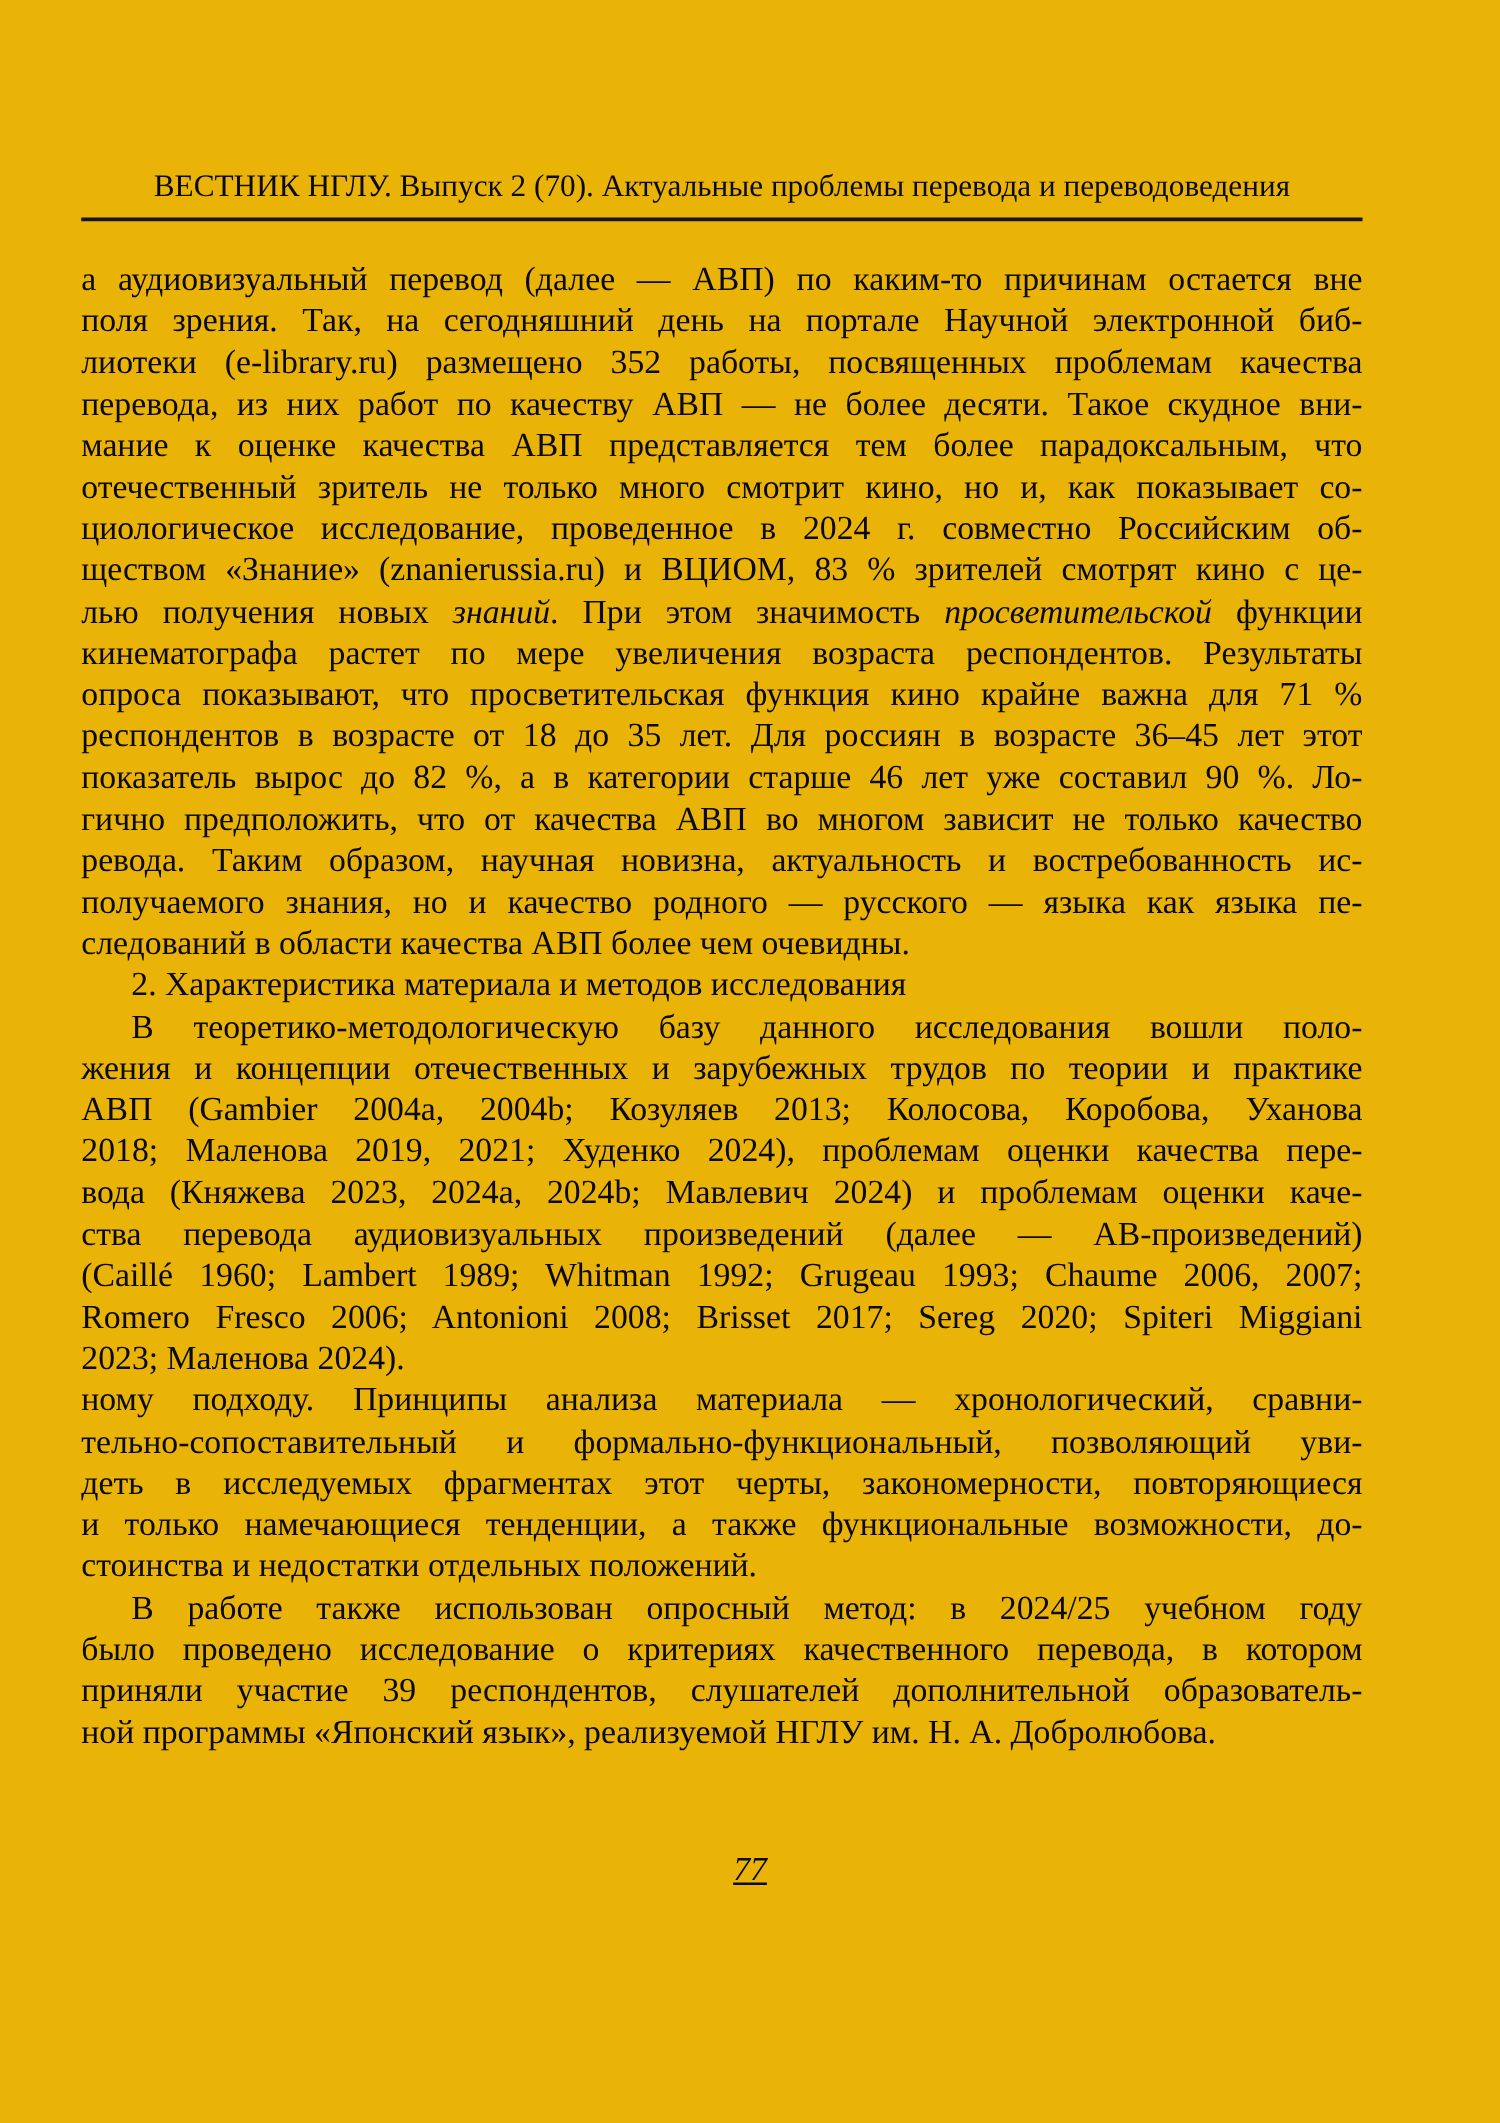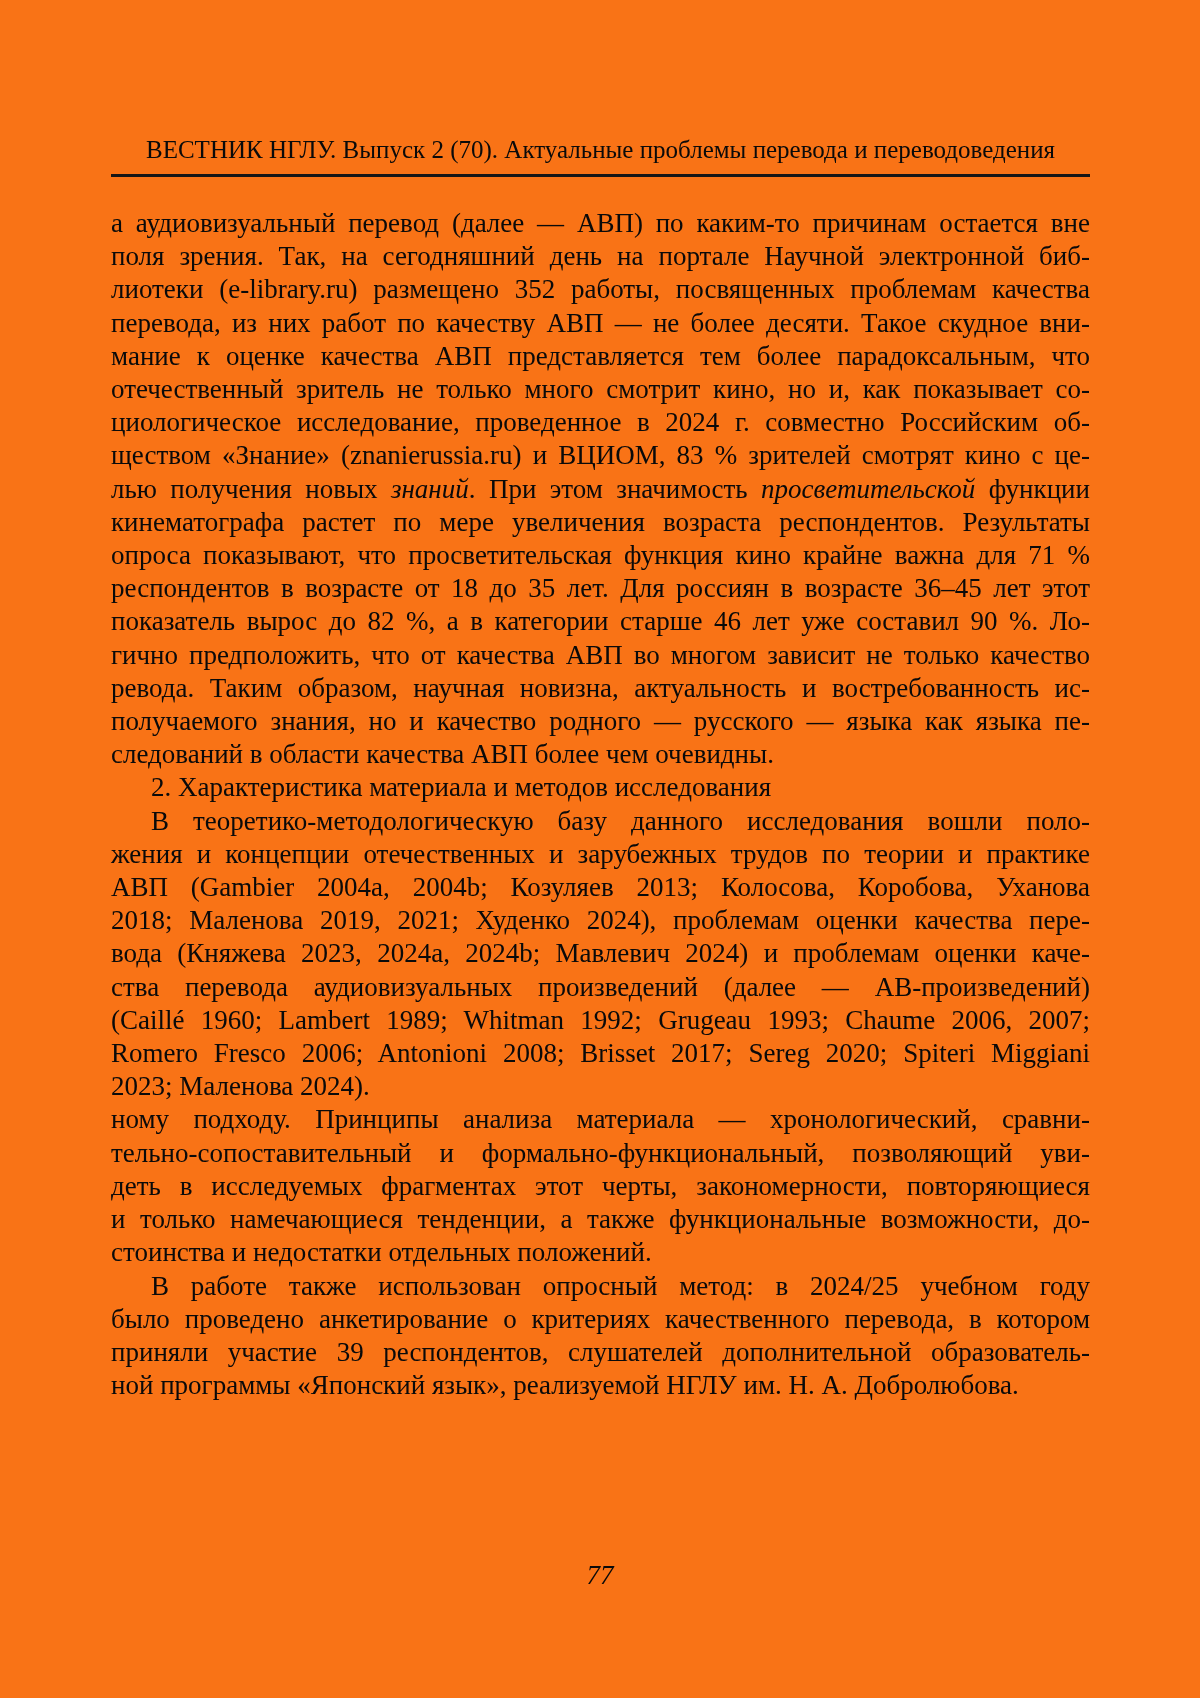--- a/index.html
+++ b/index.html
@@ -1,24 +1,24 @@
 <!DOCTYPE html>
 <html lang="ru"><head>
 <meta charset="utf-8">
 <style>
   html, body { margin: 0; padding: 0; background: #ffffff; }
   .page {
     width: 1200px;
     height: 1698px;
-    background: #f97316;
+    background: #eab308;
     color: #0a0a0a;
     font-family: "Liberation Serif", "DejaVu Serif", serif;
     position: relative;
     box-sizing: border-box;
-    padding: 136px 110px 0 111px;
+    padding: 136px 110px 0 65px;
     overflow: hidden;
   }
   .running-header {
     font-size: 25px;
     line-height: 28px;
     text-align: center;
     white-space: nowrap;
   }
   .header-rule {
     height: 3px;
@@ -34,26 +34,27 @@
   .line { text-align: left; }
   .line.j { text-align: justify; text-align-last: justify; }
   .line.indent { text-indent: 40px; }
   .heading {
     font-weight: normal;
     text-indent: 40px;
   }
   .it { font-style: italic; }
   .page-number {
     position: absolute;
-    top: 1560px;
+    top: 1480px;
     left: 0;
     width: 100%;
     text-align: center;
     font-size: 27px;
     font-style: italic;
+    text-decoration: underline;
   }
 </style>
 </head>
 <body>
 
 <div class="page">
   <div class="running-header">
     <div>ВЕСТНИК НГЛУ. Выпуск 2 (70). Актуальные проблемы перевода и переводоведения</div>
     <div class="header-rule"></div>
   </div>
@@ -91,19 +92,19 @@
       </div>
       <div class="para">
         <div class="line j"><span>ному подходу. Принципы анализа материала — хронологический, сравни-</span></div>
         <div class="line j"><span>тельно-сопоставительный и формально-функциональный, позволяющий уви-</span></div>
         <div class="line j"><span>деть в исследуемых фрагментах этот черты, закономерности, повторяющиеся</span></div>
         <div class="line j"><span>и только намечающиеся тенденции, а также функциональные возможности, до-</span></div>
         <div class="line"><span>стоинства и недостатки отдельных положений.</span></div>
       </div>
       <div class="para">
         <div class="line j indent"><span>В работе также использован опросный метод: в 2024/25 учебном году</span></div>
-        <div class="line j"><span>было проведено анкетирование о критериях качественного перевода, в котором</span></div>
+        <div class="line j"><span>было проведено исследование о критериях качественного перевода, в котором</span></div>
         <div class="line j"><span>приняли участие 39 респондентов, слушателей дополнительной образователь-</span></div>
         <div class="line"><span>ной программы «Японский язык», реализуемой НГЛУ им. Н. А. Добролюбова.</span></div>
       </div>
     </div>
   <div class="page-number">77</div>
 </div>
 
 </body></html>

